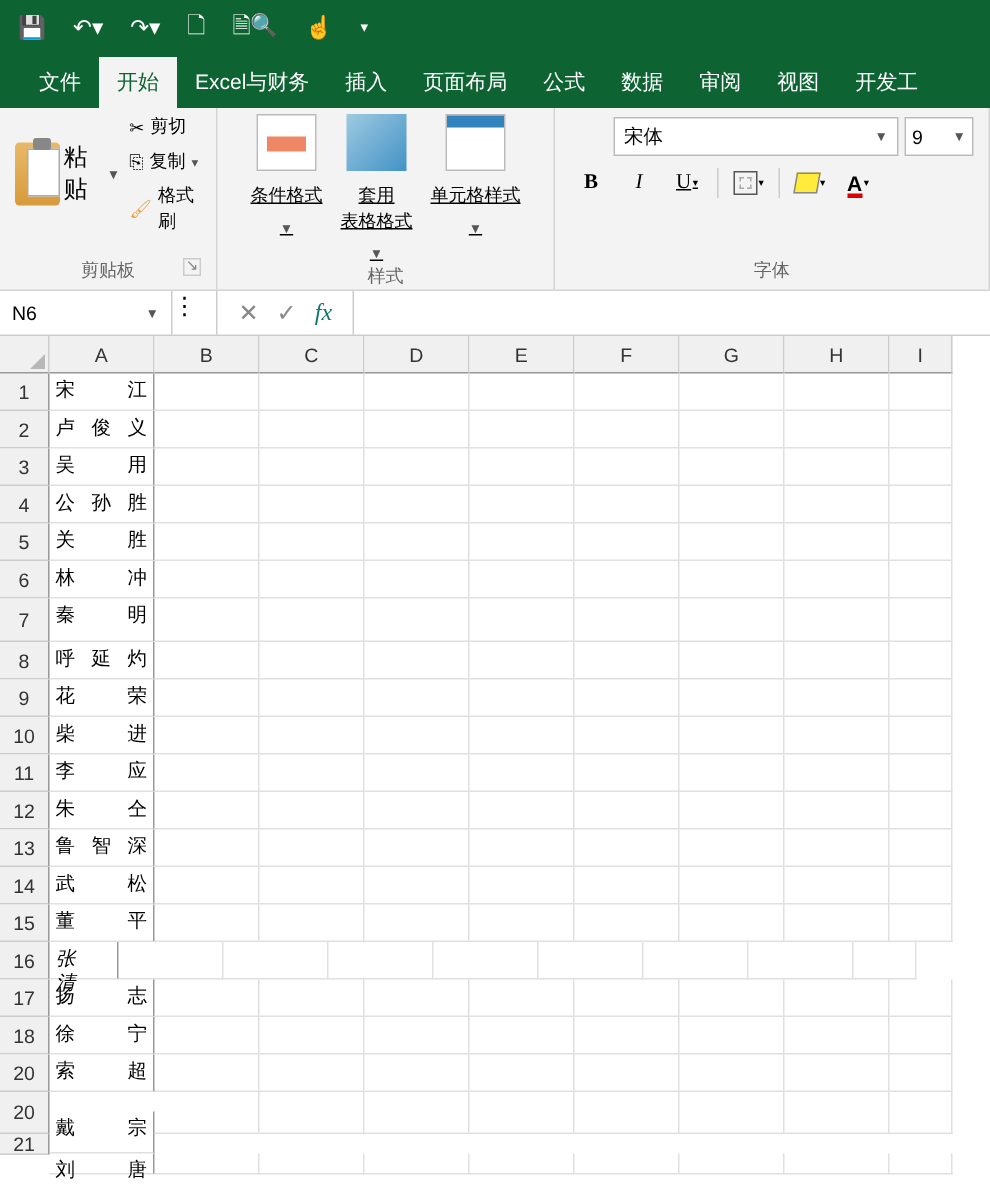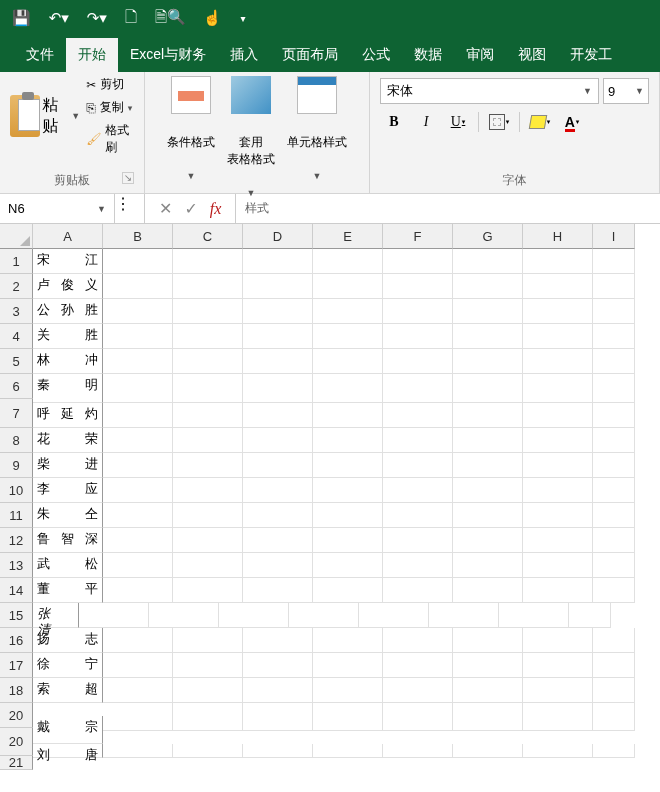--- a/index.html
+++ b/index.html
@@ -17,50 +17,50 @@
 .clip-body { display: flex; gap: 6px; }
 .paste { display: flex; flex-direction: row; align-items: center; gap: 2px; }
 .paste-icon { width: 36px; height: 42px; background: linear-gradient(#e8b96a,#d89a3a); border-radius: 3px; position: relative; }
 .paste-icon::before { content:""; position:absolute; top:4px; left:8px; width:20px; height:30px; background:#fff; border:1px solid #aaa; }
 .paste-icon::after { content:""; position:absolute; top:-3px; left:12px; width:12px; height:8px; background:#888; border-radius:2px; }
 .paste-arrow { font-size: 9px; color: #555; }
 .clip-btns { display: flex; flex-direction: column; gap: 6px; }
 .clip-btn { display: flex; align-items: center; gap: 4px; font-size: 12px; cursor: pointer; }
 .style-group { width: 225px; }
 .style-body { display: flex; gap: 12px; justify-content: center; }
-.style-btn { display: flex; flex-direction: column; align-items: center; gap: 20px; font-size: 12px; cursor: pointer; }
+.style-btn { display: flex; flex-direction: column; align-items: center; gap: 8px; font-size: 12px; cursor: pointer; text-decoration: underline; }
 .style-icon { width: 40px; height: 38px; position: relative; }
 .style-icon.s1 { background: #fff; border: 1px solid #bbb; }
 .style-icon.s1::before { content:""; position:absolute; top:14px; left:6px; right:6px; height:10px; background:#e86; }
 .style-icon.s2 { background: linear-gradient(135deg,#9ecae1,#4292c6); }
 .style-icon.s3 { background: #fff; border:1px solid #bbb; }
 .style-icon.s3::after { content:""; position:absolute; top:0; left:0; right:0; height:8px; background:#3182bd; }
 .font-group { width: 280px; flex: 1; }
 .font-body { display: flex; flex-direction: column; gap: 6px; padding-top: 2px; }
-.font-row1 { display: flex; gap: 4px; }
+.font-row1 { display: flex; gap: 4px; margin-left: 29px; }
 .font-name { flex: 1; border: 1px solid #bbb; background: #fff; padding: 3px 6px; font-size: 13px; display: flex; justify-content: space-between; align-items: center; }
 .font-size { width: 46px; border: 1px solid #bbb; background: #fff; padding: 3px 4px; font-size: 13px; display: flex; justify-content: space-between; align-items: center; }
 .font-row2 { display: flex; gap: 4px; align-items: center; }
 .fbtn { width: 28px; height: 24px; display: flex; align-items: center; justify-content: center; font-size: 14px; cursor: pointer; position: relative; }
 .fbtn.bold { font-weight: bold; font-family: "Times New Roman"; }
 .fbtn.italic { font-style: italic; font-family: "Times New Roman"; }
 .fbtn.underline { text-decoration: underline; font-family: "Times New Roman"; }
 .fbtn .dd { font-size: 7px; margin-left: 1px; }
 .sep { width: 1px; height: 20px; background: #ccc; margin: 0 2px; }
 .border-icon { width: 16px; height: 16px; border: 1px solid #555; display: inline-block; position: relative; }
 .border-icon::before { content:""; position:absolute; inset:3px; border:1px dashed #aaa; }
 .fill-icon { width: 16px; height: 14px; background: #ffeb3b; border: 1px solid #888; transform: skewX(-10deg); }
 .fontcolor-icon { font-weight: bold; color: #000; position: relative; }
 .fontcolor-icon::after { content:""; position:absolute; left:0; right:0; bottom:-2px; height:3px; background:#d00; }
 .namebox-row { height: 30px; border-bottom: 1px solid #ccc; display: flex; align-items: stretch; background: #fff; }
 .namebox { width: 115px; border-right: 1px solid #ccc; display: flex; align-items: center; padding: 0 8px; font-size: 13px; justify-content: space-between; }
 .nb-dd { font-size: 9px; color: #555; }
 .nb-spacer { width: 30px; border-right: 1px solid #ccc; }
 .fx-btns { display: flex; align-items: center; gap: 12px; padding: 0 14px; color: #888; border-right: 1px solid #ccc; }
-.fx-btns .fx { font-style: italic; color: #b91c1c; font-family: "Times New Roman"; }
+.fx-btns .fx { font-style: italic; color: #0f766e; font-family: "Times New Roman"; }
 .formula-bar { flex: 1; }
 .corner { width: 33px; height: 25px; background: #f0f0f0; border-right: 1px solid #ccc; border-bottom: 1px solid #999; position: relative; }
 .corner::after { content:""; position:absolute; right:2px; bottom:2px; border-left:10px solid transparent; border-bottom:10px solid #b8b8b8; }
 .col-headers { display: flex; }
 .col-h { height: 25px; background: #f0f0f0; border-right: 1px solid #ccc; border-bottom: 1px solid #999; text-align: center; font-size: 13px; line-height: 25px; color: #333; }
 .row-h { width: 33px; background: #f0f0f0; border-right: 1px solid #999; border-bottom: 1px solid #ccc; text-align: center; font-size: 13px; color: #333; }
 .cell-row { display: flex; }
 .cell { border-right: 1px solid #e0e0e0; border-bottom: 1px solid #e0e0e0; font-size: 13px; line-height: 1.2; padding: 3px 4px; }
 .cell.a { text-align: justify; text-align-last: justify; border-right: 1px solid #999; }
 .grid-top { display: flex; }
@@ -252,20 +252,31 @@
           <div class="cell" style="width: 70px; height: 25px;"></div>
           <div class="cell" style="width: 70px; height: 25px;"></div>
           <div class="cell" style="width: 70px; height: 25px;"></div>
           <div class="cell" style="width: 70px; height: 25px;"></div>
           <div class="cell" style="width: 70px; height: 25px;"></div>
           <div class="cell" style="width: 70px; height: 25px;"></div>
           <div class="cell" style="width: 70px; height: 25px;"></div>
           <div class="cell" style="width: 42px; height: 25px;"></div>
         </div>
         <div class="cell-row">
+          <div class="cell a" style="width: 70px; height: 25px;">吴　用</div>
+          <div class="cell" style="width: 70px; height: 25px;"></div>
+          <div class="cell" style="width: 70px; height: 25px;"></div>
+          <div class="cell" style="width: 70px; height: 25px;"></div>
+          <div class="cell" style="width: 70px; height: 25px;"></div>
+          <div class="cell" style="width: 70px; height: 25px;"></div>
+          <div class="cell" style="width: 70px; height: 25px;"></div>
+          <div class="cell" style="width: 70px; height: 25px;"></div>
+          <div class="cell" style="width: 42px; height: 25px;"></div>
+        </div>
+        <div class="cell-row">
           <div class="cell a" style="width: 70px; height: 25px;">公孙胜</div>
           <div class="cell" style="width: 70px; height: 25px;"></div>
           <div class="cell" style="width: 70px; height: 25px;"></div>
           <div class="cell" style="width: 70px; height: 25px;"></div>
           <div class="cell" style="width: 70px; height: 25px;"></div>
           <div class="cell" style="width: 70px; height: 25px;"></div>
           <div class="cell" style="width: 70px; height: 25px;"></div>
           <div class="cell" style="width: 70px; height: 25px;"></div>
           <div class="cell" style="width: 42px; height: 25px;"></div>
         </div>

